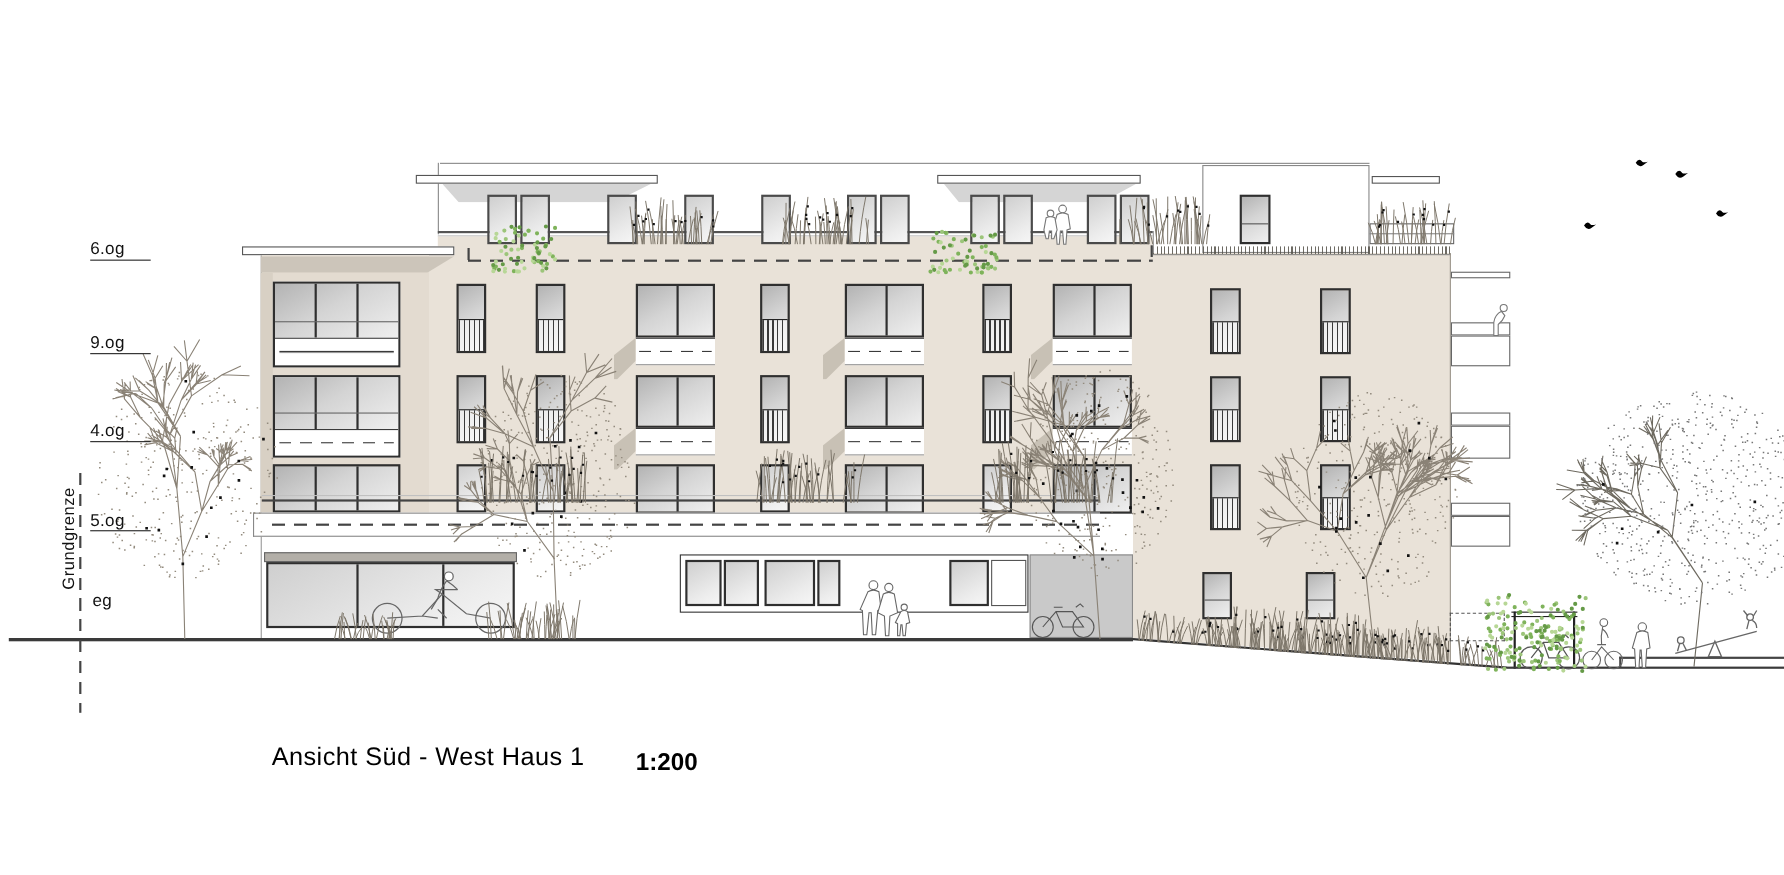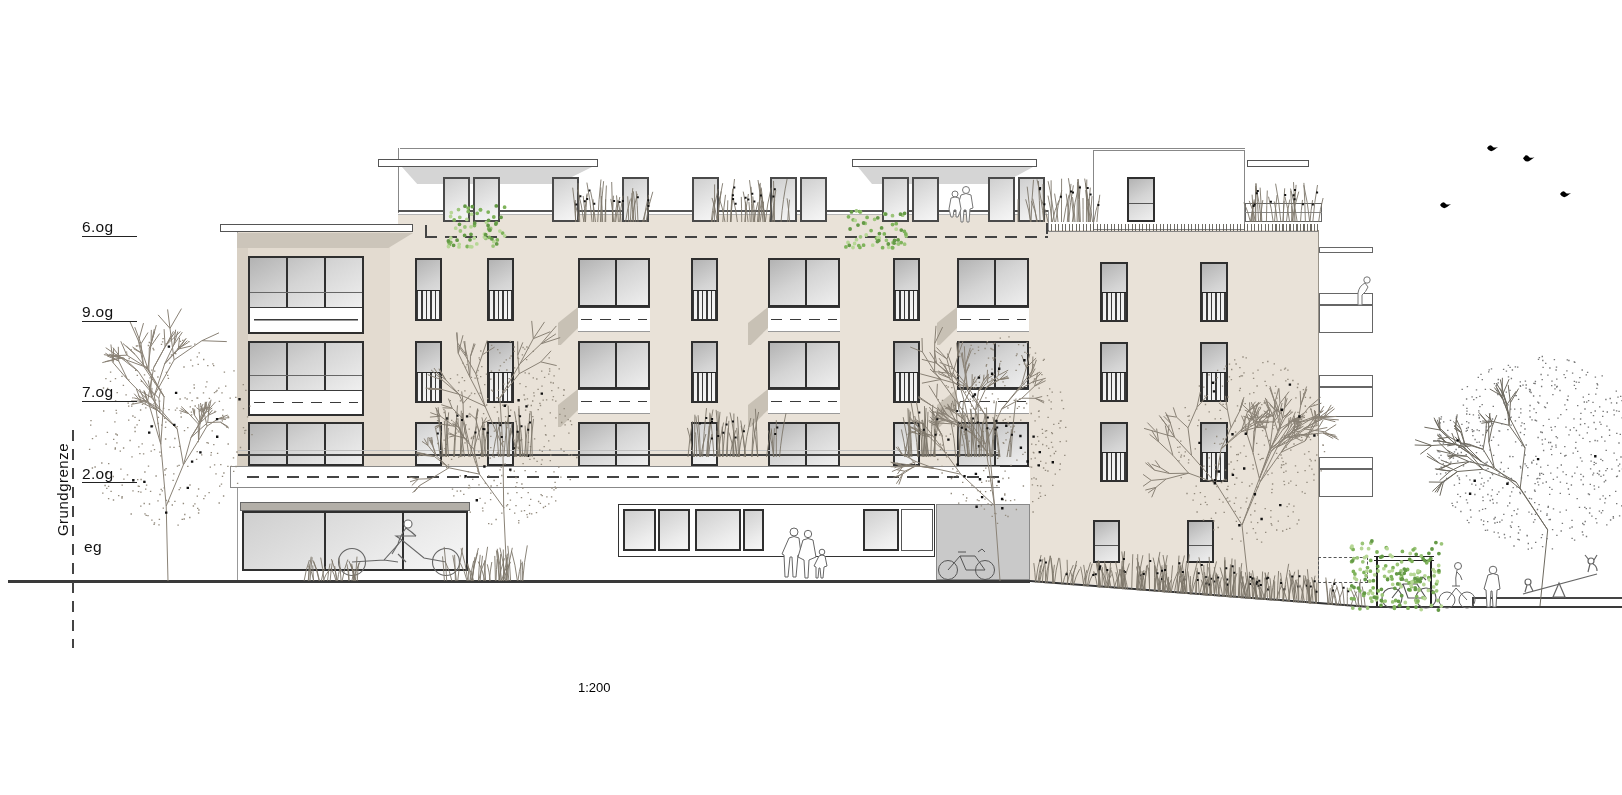--- a/index.html
+++ b/index.html
@@ -17,21 +17,21 @@
   .sill{position:absolute;left:0;right:0;top:58%;height:1.2px;background:#555;}
   .parapet{position:absolute;box-sizing:border-box;background:#fff;border-top:1.6px solid #3a3a3a;border-bottom:1px solid #9a9a9a;}
   .parapet .dash{position:absolute;left:4%;right:4%;top:46%;height:1.6px;
         background:repeating-linear-gradient(90deg,#3a3a3a 0 11px,transparent 11px 19px);}
   .wedge{position:absolute;background:#c8c1b5;clip-path:polygon(100% 0,100% 55%,14% 100%,0 100%,0 42%);}
   .hdash{position:absolute;height:1.6px;background:repeating-linear-gradient(90deg,#444 0 12px,transparent 12px 20px);}
   .vdash{position:absolute;width:1.6px;background:repeating-linear-gradient(180deg,#444 0 11px,transparent 11px 19px);}
   .lvl{position:absolute;font-size:15.5px;color:#111;letter-spacing:.3px;}
   .lvl-line{position:absolute;height:1.4px;background:#222;width:55px;}
   #title{position:absolute;left:247px;top:674px;font-size:23px;color:#000;letter-spacing:.4px;}
-  #scale{position:absolute;left:578px;top:680px;font-size:13px;color:#000;}
+  #scale{position:absolute;left:578px;top:680px;font-size:22px;color:#000;font-weight:bold;}
   #grenze{position:absolute;left:54px;top:443px;font-size:15px;color:#111;
           writing-mode:vertical-rl;transform:rotate(180deg);letter-spacing:.5px;}
   svg{position:absolute;left:0;top:0;pointer-events:none;}
 </style>
 </head>
 <body>
 
 <div id="canvas">
 
   <div id="building">
@@ -380,20 +380,21 @@
       <path d="M1415.7 600.3m-1.9 0a1.9 1.9 0 1 0 3.8 0a1.9 1.9 0 1 0 -3.8 0M1439.0 572.3m-1.9 0a1.9 1.9 0 1 0 3.8 0a1.9 1.9 0 1 0 -3.8 0M1401.6 561.8m-1.9 0a1.9 1.9 0 1 0 3.8 0a1.9 1.9 0 1 0 -3.8 0M1419.0 589.1m-1.9 0a1.9 1.9 0 1 0 3.8 0a1.9 1.9 0 1 0 -3.8 0M1431.4 605.5m-1.9 0a1.9 1.9 0 1 0 3.8 0a1.9 1.9 0 1 0 -3.8 0M1366.1 575.6m-1.9 0a1.9 1.9 0 1 0 3.8 0a1.9 1.9 0 1 0 -3.8 0M1421.3 556.0m-1.9 0a1.9 1.9 0 1 0 3.8 0a1.9 1.9 0 1 0 -3.8 0M1351.4 547.7m-1.9 0a1.9 1.9 0 1 0 3.8 0a1.9 1.9 0 1 0 -3.8 0M1411.6 586.7m-1.9 0a1.9 1.9 0 1 0 3.8 0a1.9 1.9 0 1 0 -3.8 0M1419.6 571.6m-1.9 0a1.9 1.9 0 1 0 3.8 0a1.9 1.9 0 1 0 -3.8 0M1357.3 557.8m-1.9 0a1.9 1.9 0 1 0 3.8 0a1.9 1.9 0 1 0 -3.8 0M1367.6 608.0m-1.9 0a1.9 1.9 0 1 0 3.8 0a1.9 1.9 0 1 0 -3.8 0M1353.8 558.6m-1.9 0a1.9 1.9 0 1 0 3.8 0a1.9 1.9 0 1 0 -3.8 0M1370.4 590.9m-1.9 0a1.9 1.9 0 1 0 3.8 0a1.9 1.9 0 1 0 -3.8 0M1370.8 598.2m-1.9 0a1.9 1.9 0 1 0 3.8 0a1.9 1.9 0 1 0 -3.8 0M1385.2 601.1m-1.9 0a1.9 1.9 0 1 0 3.8 0a1.9 1.9 0 1 0 -3.8 0M1437.9 600.5m-1.9 0a1.9 1.9 0 1 0 3.8 0a1.9 1.9 0 1 0 -3.8 0M1441.5 543.8m-1.9 0a1.9 1.9 0 1 0 3.8 0a1.9 1.9 0 1 0 -3.8 0M1382.3 601.6m-1.9 0a1.9 1.9 0 1 0 3.8 0a1.9 1.9 0 1 0 -3.8 0M1434.1 575.8m-1.9 0a1.9 1.9 0 1 0 3.8 0a1.9 1.9 0 1 0 -3.8 0M1414.8 548.6m-1.9 0a1.9 1.9 0 1 0 3.8 0a1.9 1.9 0 1 0 -3.8 0M1370.9 543.0m-1.9 0a1.9 1.9 0 1 0 3.8 0a1.9 1.9 0 1 0 -3.8 0M1406.4 580.4m-1.9 0a1.9 1.9 0 1 0 3.8 0a1.9 1.9 0 1 0 -3.8 0M1419.1 590.2m-1.9 0a1.9 1.9 0 1 0 3.8 0a1.9 1.9 0 1 0 -3.8 0M1371.9 601.3m-1.9 0a1.9 1.9 0 1 0 3.8 0a1.9 1.9 0 1 0 -3.8 0M1401.0 571.0m-1.9 0a1.9 1.9 0 1 0 3.8 0a1.9 1.9 0 1 0 -3.8 0M1416.5 602.4m-1.9 0a1.9 1.9 0 1 0 3.8 0a1.9 1.9 0 1 0 -3.8 0M1384.6 576.3m-1.9 0a1.9 1.9 0 1 0 3.8 0a1.9 1.9 0 1 0 -3.8 0M1392.7 601.9m-1.9 0a1.9 1.9 0 1 0 3.8 0a1.9 1.9 0 1 0 -3.8 0M1369.8 581.2m-1.9 0a1.9 1.9 0 1 0 3.8 0a1.9 1.9 0 1 0 -3.8 0M1362.4 543.5m-1.9 0a1.9 1.9 0 1 0 3.8 0a1.9 1.9 0 1 0 -3.8 0M1422.9 597.7m-1.9 0a1.9 1.9 0 1 0 3.8 0a1.9 1.9 0 1 0 -3.8 0M1382.3 595.0m-1.9 0a1.9 1.9 0 1 0 3.8 0a1.9 1.9 0 1 0 -3.8 0M1399.6 584.2m-1.9 0a1.9 1.9 0 1 0 3.8 0a1.9 1.9 0 1 0 -3.8 0M1378.0 571.0m-1.9 0a1.9 1.9 0 1 0 3.8 0a1.9 1.9 0 1 0 -3.8 0M1362.8 561.8m-1.9 0a1.9 1.9 0 1 0 3.8 0a1.9 1.9 0 1 0 -3.8 0M1418.0 572.5m-1.9 0a1.9 1.9 0 1 0 3.8 0a1.9 1.9 0 1 0 -3.8 0M1436.6 590.8m-1.9 0a1.9 1.9 0 1 0 3.8 0a1.9 1.9 0 1 0 -3.8 0M1397.4 564.5m-1.9 0a1.9 1.9 0 1 0 3.8 0a1.9 1.9 0 1 0 -3.8 0M1417.4 578.0m-1.9 0a1.9 1.9 0 1 0 3.8 0a1.9 1.9 0 1 0 -3.8 0M1352.8 608.1m-1.9 0a1.9 1.9 0 1 0 3.8 0a1.9 1.9 0 1 0 -3.8 0M1417.3 602.3m-1.9 0a1.9 1.9 0 1 0 3.8 0a1.9 1.9 0 1 0 -3.8 0" stroke="none" stroke-width="0" fill="#9cc57a"></path>
       <path d="M1359.9 590.8m-1.9 0a1.9 1.9 0 1 0 3.8 0a1.9 1.9 0 1 0 -3.8 0M1402.4 551.4m-1.9 0a1.9 1.9 0 1 0 3.8 0a1.9 1.9 0 1 0 -3.8 0M1410.1 590.0m-1.9 0a1.9 1.9 0 1 0 3.8 0a1.9 1.9 0 1 0 -3.8 0M1408.0 608.2m-1.9 0a1.9 1.9 0 1 0 3.8 0a1.9 1.9 0 1 0 -3.8 0M1351.6 561.7m-1.9 0a1.9 1.9 0 1 0 3.8 0a1.9 1.9 0 1 0 -3.8 0M1363.7 595.4m-1.9 0a1.9 1.9 0 1 0 3.8 0a1.9 1.9 0 1 0 -3.8 0M1394.4 608.3m-1.9 0a1.9 1.9 0 1 0 3.8 0a1.9 1.9 0 1 0 -3.8 0M1416.7 596.7m-1.9 0a1.9 1.9 0 1 0 3.8 0a1.9 1.9 0 1 0 -3.8 0M1359.9 608.8m-1.9 0a1.9 1.9 0 1 0 3.8 0a1.9 1.9 0 1 0 -3.8 0M1378.2 590.9m-1.9 0a1.9 1.9 0 1 0 3.8 0a1.9 1.9 0 1 0 -3.8 0M1436.5 583.8m-1.9 0a1.9 1.9 0 1 0 3.8 0a1.9 1.9 0 1 0 -3.8 0M1353.4 571.4m-1.9 0a1.9 1.9 0 1 0 3.8 0a1.9 1.9 0 1 0 -3.8 0M1394.3 607.0m-1.9 0a1.9 1.9 0 1 0 3.8 0a1.9 1.9 0 1 0 -3.8 0M1367.5 567.6m-1.9 0a1.9 1.9 0 1 0 3.8 0a1.9 1.9 0 1 0 -3.8 0M1377.0 552.0m-1.9 0a1.9 1.9 0 1 0 3.8 0a1.9 1.9 0 1 0 -3.8 0M1370.4 571.2m-1.9 0a1.9 1.9 0 1 0 3.8 0a1.9 1.9 0 1 0 -3.8 0M1354.9 574.0m-1.9 0a1.9 1.9 0 1 0 3.8 0a1.9 1.9 0 1 0 -3.8 0M1418.0 600.9m-1.9 0a1.9 1.9 0 1 0 3.8 0a1.9 1.9 0 1 0 -3.8 0M1433.3 592.4m-1.9 0a1.9 1.9 0 1 0 3.8 0a1.9 1.9 0 1 0 -3.8 0M1353.1 549.4m-1.9 0a1.9 1.9 0 1 0 3.8 0a1.9 1.9 0 1 0 -3.8 0M1417.2 581.7m-1.9 0a1.9 1.9 0 1 0 3.8 0a1.9 1.9 0 1 0 -3.8 0M1392.0 579.0m-1.9 0a1.9 1.9 0 1 0 3.8 0a1.9 1.9 0 1 0 -3.8 0M1412.0 561.3m-1.9 0a1.9 1.9 0 1 0 3.8 0a1.9 1.9 0 1 0 -3.8 0M1407.6 569.5m-1.9 0a1.9 1.9 0 1 0 3.8 0a1.9 1.9 0 1 0 -3.8 0M1391.3 576.6m-1.9 0a1.9 1.9 0 1 0 3.8 0a1.9 1.9 0 1 0 -3.8 0M1428.7 577.7m-1.9 0a1.9 1.9 0 1 0 3.8 0a1.9 1.9 0 1 0 -3.8 0M1351.5 598.6m-1.9 0a1.9 1.9 0 1 0 3.8 0a1.9 1.9 0 1 0 -3.8 0M1393.0 567.7m-1.9 0a1.9 1.9 0 1 0 3.8 0a1.9 1.9 0 1 0 -3.8 0M1426.7 562.8m-1.9 0a1.9 1.9 0 1 0 3.8 0a1.9 1.9 0 1 0 -3.8 0M1386.3 547.7m-1.9 0a1.9 1.9 0 1 0 3.8 0a1.9 1.9 0 1 0 -3.8 0M1429.0 560.3m-1.9 0a1.9 1.9 0 1 0 3.8 0a1.9 1.9 0 1 0 -3.8 0M1363.5 594.2m-1.9 0a1.9 1.9 0 1 0 3.8 0a1.9 1.9 0 1 0 -3.8 0M1354.2 598.8m-1.9 0a1.9 1.9 0 1 0 3.8 0a1.9 1.9 0 1 0 -3.8 0M1395.7 600.5m-1.9 0a1.9 1.9 0 1 0 3.8 0a1.9 1.9 0 1 0 -3.8 0M1401.7 575.9m-1.9 0a1.9 1.9 0 1 0 3.8 0a1.9 1.9 0 1 0 -3.8 0M1385.7 565.8m-1.9 0a1.9 1.9 0 1 0 3.8 0a1.9 1.9 0 1 0 -3.8 0M1370.7 560.4m-1.9 0a1.9 1.9 0 1 0 3.8 0a1.9 1.9 0 1 0 -3.8 0M1413.3 581.3m-1.9 0a1.9 1.9 0 1 0 3.8 0a1.9 1.9 0 1 0 -3.8 0M1414.4 581.9m-1.9 0a1.9 1.9 0 1 0 3.8 0a1.9 1.9 0 1 0 -3.8 0M1409.0 582.9m-1.9 0a1.9 1.9 0 1 0 3.8 0a1.9 1.9 0 1 0 -3.8 0M1373.2 587.8m-1.9 0a1.9 1.9 0 1 0 3.8 0a1.9 1.9 0 1 0 -3.8 0M1364.0 572.4m-1.9 0a1.9 1.9 0 1 0 3.8 0a1.9 1.9 0 1 0 -3.8 0M1410.3 582.7m-1.9 0a1.9 1.9 0 1 0 3.8 0a1.9 1.9 0 1 0 -3.8 0M1413.2 549.8m-1.9 0a1.9 1.9 0 1 0 3.8 0a1.9 1.9 0 1 0 -3.8 0" stroke="none" stroke-width="0" fill="#7fb35b"></path>
       <path d="M1411.2 585.4m-1.9 0a1.9 1.9 0 1 0 3.8 0a1.9 1.9 0 1 0 -3.8 0M1368.6 548.7m-1.9 0a1.9 1.9 0 1 0 3.8 0a1.9 1.9 0 1 0 -3.8 0M1376.4 599.8m-1.9 0a1.9 1.9 0 1 0 3.8 0a1.9 1.9 0 1 0 -3.8 0M1429.3 579.8m-1.9 0a1.9 1.9 0 1 0 3.8 0a1.9 1.9 0 1 0 -3.8 0M1390.2 555.1m-1.9 0a1.9 1.9 0 1 0 3.8 0a1.9 1.9 0 1 0 -3.8 0M1433.2 569.6m-1.9 0a1.9 1.9 0 1 0 3.8 0a1.9 1.9 0 1 0 -3.8 0M1438.7 565.5m-1.9 0a1.9 1.9 0 1 0 3.8 0a1.9 1.9 0 1 0 -3.8 0M1366.6 556.3m-1.9 0a1.9 1.9 0 1 0 3.8 0a1.9 1.9 0 1 0 -3.8 0M1366.7 571.1m-1.9 0a1.9 1.9 0 1 0 3.8 0a1.9 1.9 0 1 0 -3.8 0M1392.3 570.6m-1.9 0a1.9 1.9 0 1 0 3.8 0a1.9 1.9 0 1 0 -3.8 0M1410.2 553.5m-1.9 0a1.9 1.9 0 1 0 3.8 0a1.9 1.9 0 1 0 -3.8 0M1434.8 571.7m-1.9 0a1.9 1.9 0 1 0 3.8 0a1.9 1.9 0 1 0 -3.8 0M1387.1 548.7m-1.9 0a1.9 1.9 0 1 0 3.8 0a1.9 1.9 0 1 0 -3.8 0M1374.7 574.8m-1.9 0a1.9 1.9 0 1 0 3.8 0a1.9 1.9 0 1 0 -3.8 0M1428.4 590.4m-1.9 0a1.9 1.9 0 1 0 3.8 0a1.9 1.9 0 1 0 -3.8 0M1387.6 578.3m-1.9 0a1.9 1.9 0 1 0 3.8 0a1.9 1.9 0 1 0 -3.8 0M1361.6 548.5m-1.9 0a1.9 1.9 0 1 0 3.8 0a1.9 1.9 0 1 0 -3.8 0M1437.3 581.5m-1.9 0a1.9 1.9 0 1 0 3.8 0a1.9 1.9 0 1 0 -3.8 0M1389.2 571.6m-1.9 0a1.9 1.9 0 1 0 3.8 0a1.9 1.9 0 1 0 -3.8 0M1424.9 575.8m-1.9 0a1.9 1.9 0 1 0 3.8 0a1.9 1.9 0 1 0 -3.8 0M1372.6 593.3m-1.9 0a1.9 1.9 0 1 0 3.8 0a1.9 1.9 0 1 0 -3.8 0M1383.9 568.7m-1.9 0a1.9 1.9 0 1 0 3.8 0a1.9 1.9 0 1 0 -3.8 0M1400.6 578.0m-1.9 0a1.9 1.9 0 1 0 3.8 0a1.9 1.9 0 1 0 -3.8 0M1368.6 593.6m-1.9 0a1.9 1.9 0 1 0 3.8 0a1.9 1.9 0 1 0 -3.8 0M1405.3 602.5m-1.9 0a1.9 1.9 0 1 0 3.8 0a1.9 1.9 0 1 0 -3.8 0M1441.3 606.1m-1.9 0a1.9 1.9 0 1 0 3.8 0a1.9 1.9 0 1 0 -3.8 0M1401.2 586.7m-1.9 0a1.9 1.9 0 1 0 3.8 0a1.9 1.9 0 1 0 -3.8 0M1392.7 584.3m-1.9 0a1.9 1.9 0 1 0 3.8 0a1.9 1.9 0 1 0 -3.8 0M1376.9 596.4m-1.9 0a1.9 1.9 0 1 0 3.8 0a1.9 1.9 0 1 0 -3.8 0M1392.1 556.6m-1.9 0a1.9 1.9 0 1 0 3.8 0a1.9 1.9 0 1 0 -3.8 0M1418.0 570.8m-1.9 0a1.9 1.9 0 1 0 3.8 0a1.9 1.9 0 1 0 -3.8 0M1352.0 546.1m-1.9 0a1.9 1.9 0 1 0 3.8 0a1.9 1.9 0 1 0 -3.8 0M1350.1 589.3m-1.9 0a1.9 1.9 0 1 0 3.8 0a1.9 1.9 0 1 0 -3.8 0M1354.7 578.0m-1.9 0a1.9 1.9 0 1 0 3.8 0a1.9 1.9 0 1 0 -3.8 0M1364.5 557.7m-1.9 0a1.9 1.9 0 1 0 3.8 0a1.9 1.9 0 1 0 -3.8 0M1351.9 546.5m-1.9 0a1.9 1.9 0 1 0 3.8 0a1.9 1.9 0 1 0 -3.8 0M1423.8 584.5m-1.9 0a1.9 1.9 0 1 0 3.8 0a1.9 1.9 0 1 0 -3.8 0M1433.7 586.9m-1.9 0a1.9 1.9 0 1 0 3.8 0a1.9 1.9 0 1 0 -3.8 0M1410.9 574.4m-1.9 0a1.9 1.9 0 1 0 3.8 0a1.9 1.9 0 1 0 -3.8 0M1424.7 598.5m-1.9 0a1.9 1.9 0 1 0 3.8 0a1.9 1.9 0 1 0 -3.8 0M1421.2 609.6m-1.9 0a1.9 1.9 0 1 0 3.8 0a1.9 1.9 0 1 0 -3.8 0M1356.5 579.7m-1.9 0a1.9 1.9 0 1 0 3.8 0a1.9 1.9 0 1 0 -3.8 0M1414.1 574.5m-1.9 0a1.9 1.9 0 1 0 3.8 0a1.9 1.9 0 1 0 -3.8 0M1360.2 569.4m-1.9 0a1.9 1.9 0 1 0 3.8 0a1.9 1.9 0 1 0 -3.8 0M1412.1 581.9m-1.9 0a1.9 1.9 0 1 0 3.8 0a1.9 1.9 0 1 0 -3.8 0" stroke="none" stroke-width="0" fill="#b7d796"></path>
       <path d="M1420.2 581.6m-1.9 0a1.9 1.9 0 1 0 3.8 0a1.9 1.9 0 1 0 -3.8 0M1408.8 589.6m-1.9 0a1.9 1.9 0 1 0 3.8 0a1.9 1.9 0 1 0 -3.8 0M1423.1 558.7m-1.9 0a1.9 1.9 0 1 0 3.8 0a1.9 1.9 0 1 0 -3.8 0M1397.7 583.9m-1.9 0a1.9 1.9 0 1 0 3.8 0a1.9 1.9 0 1 0 -3.8 0M1402.3 578.8m-1.9 0a1.9 1.9 0 1 0 3.8 0a1.9 1.9 0 1 0 -3.8 0M1415.0 578.4m-1.9 0a1.9 1.9 0 1 0 3.8 0a1.9 1.9 0 1 0 -3.8 0M1415.2 587.8m-1.9 0a1.9 1.9 0 1 0 3.8 0a1.9 1.9 0 1 0 -3.8 0M1381.4 600.4m-1.9 0a1.9 1.9 0 1 0 3.8 0a1.9 1.9 0 1 0 -3.8 0M1382.1 556.5m-1.9 0a1.9 1.9 0 1 0 3.8 0a1.9 1.9 0 1 0 -3.8 0M1404.3 569.1m-1.9 0a1.9 1.9 0 1 0 3.8 0a1.9 1.9 0 1 0 -3.8 0M1352.6 560.8m-1.9 0a1.9 1.9 0 1 0 3.8 0a1.9 1.9 0 1 0 -3.8 0M1401.4 579.2m-1.9 0a1.9 1.9 0 1 0 3.8 0a1.9 1.9 0 1 0 -3.8 0M1399.8 605.5m-1.9 0a1.9 1.9 0 1 0 3.8 0a1.9 1.9 0 1 0 -3.8 0M1399.8 573.4m-1.9 0a1.9 1.9 0 1 0 3.8 0a1.9 1.9 0 1 0 -3.8 0M1430.8 558.6m-1.9 0a1.9 1.9 0 1 0 3.8 0a1.9 1.9 0 1 0 -3.8 0M1401.7 595.7m-1.9 0a1.9 1.9 0 1 0 3.8 0a1.9 1.9 0 1 0 -3.8 0M1398.6 601.3m-1.9 0a1.9 1.9 0 1 0 3.8 0a1.9 1.9 0 1 0 -3.8 0M1432.0 549.0m-1.9 0a1.9 1.9 0 1 0 3.8 0a1.9 1.9 0 1 0 -3.8 0M1377.7 566.5m-1.9 0a1.9 1.9 0 1 0 3.8 0a1.9 1.9 0 1 0 -3.8 0M1421.0 578.4m-1.9 0a1.9 1.9 0 1 0 3.8 0a1.9 1.9 0 1 0 -3.8 0M1380.7 557.2m-1.9 0a1.9 1.9 0 1 0 3.8 0a1.9 1.9 0 1 0 -3.8 0M1417.7 580.0m-1.9 0a1.9 1.9 0 1 0 3.8 0a1.9 1.9 0 1 0 -3.8 0M1405.4 570.4m-1.9 0a1.9 1.9 0 1 0 3.8 0a1.9 1.9 0 1 0 -3.8 0M1394.8 588.3m-1.9 0a1.9 1.9 0 1 0 3.8 0a1.9 1.9 0 1 0 -3.8 0M1438.9 553.6m-1.9 0a1.9 1.9 0 1 0 3.8 0a1.9 1.9 0 1 0 -3.8 0M1351.8 585.9m-1.9 0a1.9 1.9 0 1 0 3.8 0a1.9 1.9 0 1 0 -3.8 0M1374.2 597.2m-1.9 0a1.9 1.9 0 1 0 3.8 0a1.9 1.9 0 1 0 -3.8 0M1371.9 541.0m-1.9 0a1.9 1.9 0 1 0 3.8 0a1.9 1.9 0 1 0 -3.8 0M1438.4 610.0m-1.9 0a1.9 1.9 0 1 0 3.8 0a1.9 1.9 0 1 0 -3.8 0M1396.7 573.8m-1.9 0a1.9 1.9 0 1 0 3.8 0a1.9 1.9 0 1 0 -3.8 0M1354.0 587.5m-1.9 0a1.9 1.9 0 1 0 3.8 0a1.9 1.9 0 1 0 -3.8 0M1373.4 580.7m-1.9 0a1.9 1.9 0 1 0 3.8 0a1.9 1.9 0 1 0 -3.8 0M1381.0 605.3m-1.9 0a1.9 1.9 0 1 0 3.8 0a1.9 1.9 0 1 0 -3.8 0M1365.2 579.5m-1.9 0a1.9 1.9 0 1 0 3.8 0a1.9 1.9 0 1 0 -3.8 0M1416.2 554.3m-1.9 0a1.9 1.9 0 1 0 3.8 0a1.9 1.9 0 1 0 -3.8 0M1364.5 593.2m-1.9 0a1.9 1.9 0 1 0 3.8 0a1.9 1.9 0 1 0 -3.8 0M1428.9 553.3m-1.9 0a1.9 1.9 0 1 0 3.8 0a1.9 1.9 0 1 0 -3.8 0M1424.9 560.6m-1.9 0a1.9 1.9 0 1 0 3.8 0a1.9 1.9 0 1 0 -3.8 0M1438.9 570.7m-1.9 0a1.9 1.9 0 1 0 3.8 0a1.9 1.9 0 1 0 -3.8 0M1409.7 559.5m-1.9 0a1.9 1.9 0 1 0 3.8 0a1.9 1.9 0 1 0 -3.8 0M1381.4 589.3m-1.9 0a1.9 1.9 0 1 0 3.8 0a1.9 1.9 0 1 0 -3.8 0M1404.2 573.3m-1.9 0a1.9 1.9 0 1 0 3.8 0a1.9 1.9 0 1 0 -3.8 0M1387.6 579.5m-1.9 0a1.9 1.9 0 1 0 3.8 0a1.9 1.9 0 1 0 -3.8 0M1435.9 542.6m-1.9 0a1.9 1.9 0 1 0 3.8 0a1.9 1.9 0 1 0 -3.8 0M1376.7 597.9m-1.9 0a1.9 1.9 0 1 0 3.8 0a1.9 1.9 0 1 0 -3.8 0M1416.0 607.1m-1.9 0a1.9 1.9 0 1 0 3.8 0a1.9 1.9 0 1 0 -3.8 0M1358.4 588.1m-1.9 0a1.9 1.9 0 1 0 3.8 0a1.9 1.9 0 1 0 -3.8 0M1415.3 589.4m-1.9 0a1.9 1.9 0 1 0 3.8 0a1.9 1.9 0 1 0 -3.8 0" stroke="none" stroke-width="0" fill="#659a47"></path>
     </svg>
 
   <div class="lvl" style="left:82px;top:218px;">6.og</div>
   <div class="lvl-line" style="left:82px;top:236px;"></div>
   <div class="lvl" style="left:82px;top:303px;">9.og</div>
   <div class="lvl-line" style="left:82px;top:321px;"></div>
-  <div class="lvl" style="left:82px;top:383px;">7.og</div>
+  <div class="lvl" style="left:82px;top:383px;">4.og</div>
   <div class="lvl-line" style="left:82px;top:401px;"></div>
-  <div class="lvl" style="left:82px;top:465px;">2.og</div>
+  <div class="lvl" style="left:82px;top:465px;">5.og</div>
   <div class="lvl-line" style="left:82px;top:482px;"></div>
   <div class="lvl" style="left:84px;top:538px;">eg</div>
   <div id="grenze">Grundgrenze</div>
+  <div id="title">Ansicht Süd - West  Haus 1</div>
   <div id="scale">1:200</div>
 </div>
 
 </body></html>

